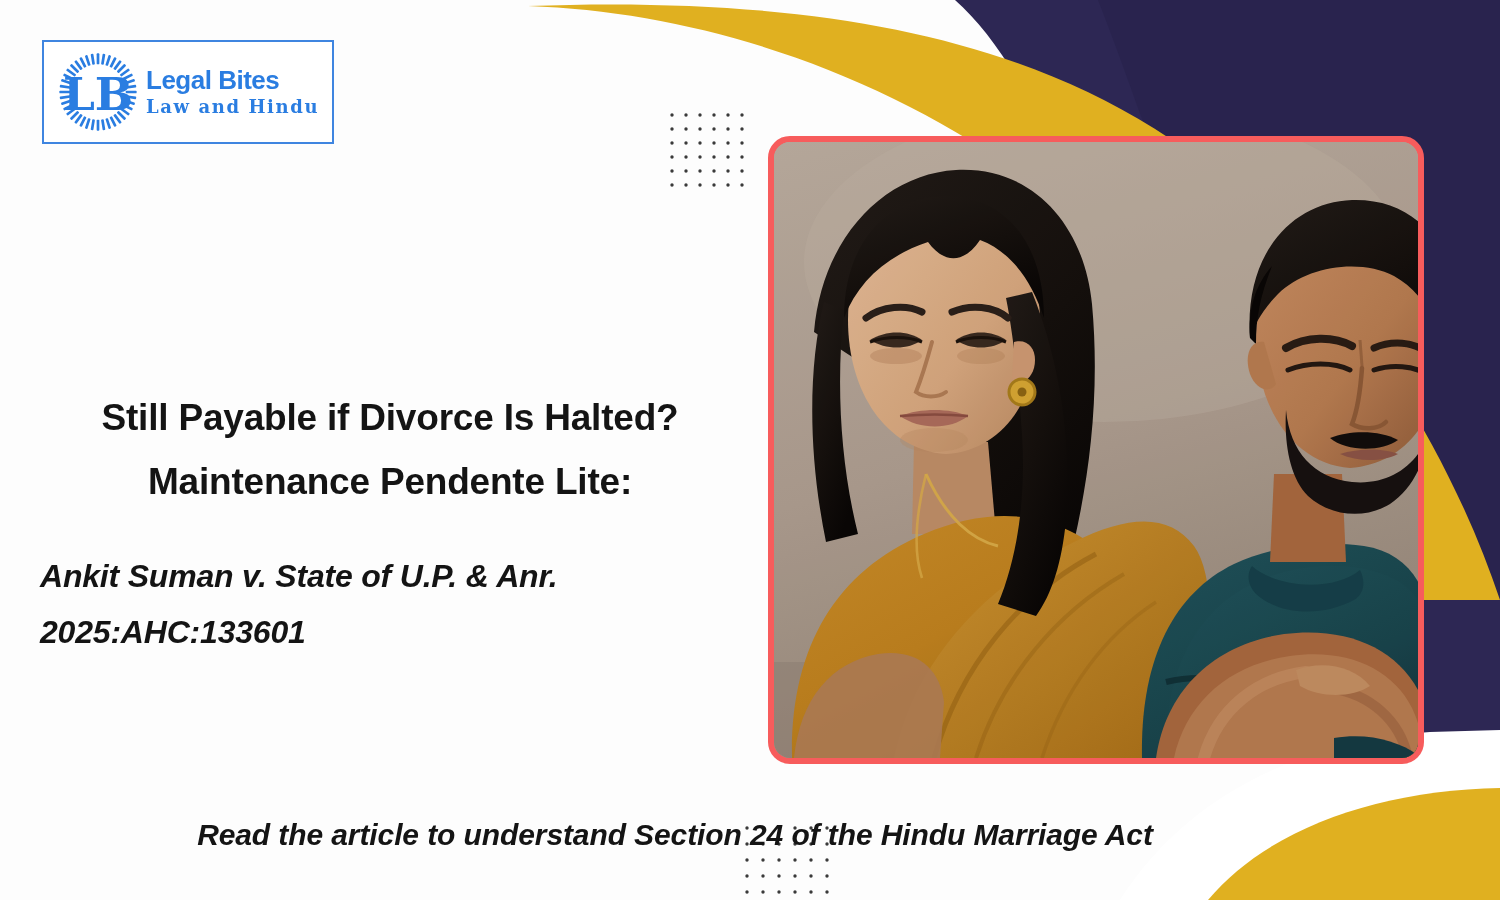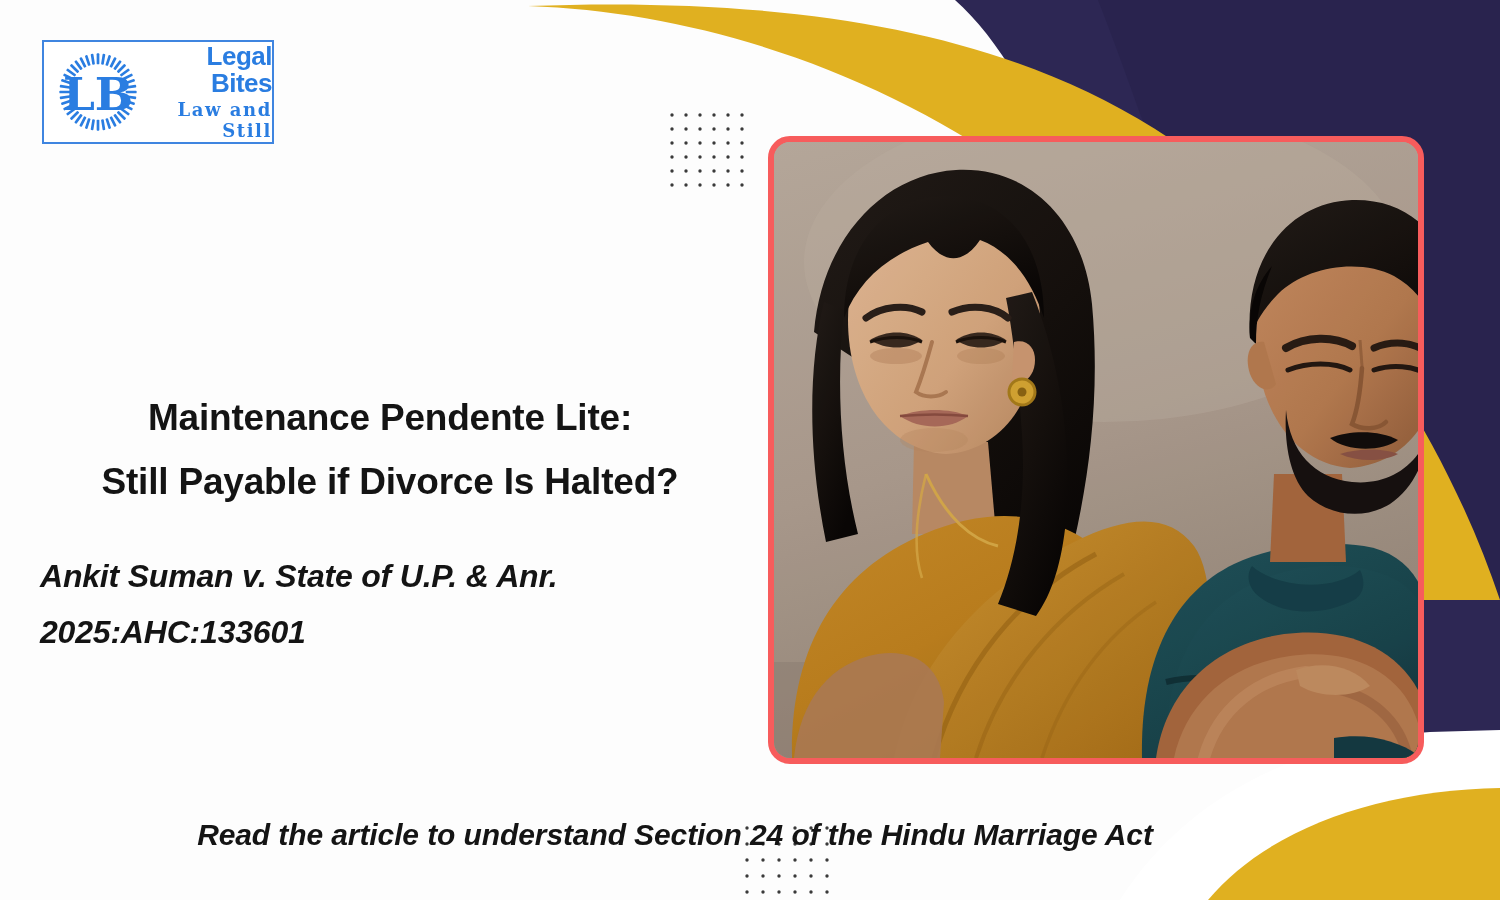--- a/index.html
+++ b/index.html
@@ -23,28 +23,27 @@
     width: 1500px;
     height: 900px;
     pointer-events: none;
   }
 
   
   .logo-box {
     position: absolute;
     left: 42px;
     top: 40px;
-    width: 232px;
+    width: 292px;
     height: 104px;
     border: 2px solid #3f85e0;
     background: #ffffff;
     display: flex;
     align-items: center;
     box-sizing: border-box;
-    text-align: right;
   }
   .logo-mark {
     width: 84px;
     height: 84px;
     margin-left: 12px;
     flex: none;
   }
   .logo-text {
     margin-left: 6px;
     display: flex;
@@ -278,27 +277,27 @@
           <use href="#ticks" transform="rotate(324)"></use>
           <use href="#ticks" transform="rotate(333)"></use>
           <use href="#ticks" transform="rotate(342)"></use>
           <use href="#ticks" transform="rotate(351)"></use>
         </g>
       </g>
       <text x="50" y="72" text-anchor="middle" fill="#2a7de1" font-family="DejaVu Serif, serif" font-size="54" font-weight="bold">LB</text>
     </svg>
     <div class="logo-text">
       <div class="logo-title">Legal Bites</div>
-      <div class="logo-sub">Law and Still</div>
+      <div class="logo-sub">Law and Hindu</div>
     </div>
   </div>
 
   <div class="headline">
+    <div class="headline-line">Still Payable if Divorce Is Halted?</div>
     <div class="headline-line">Maintenance Pendente Lite:</div>
-    <div class="headline-line">Still Payable if Divorce Is Halted?</div>
   </div>
 
   <div class="citation">
     <div class="citation-line">Ankit Suman v. State of U.P. &amp; Anr.</div>
     <div class="citation-line">2025:AHC:133601</div>
   </div>
 
   <div class="footer-note">Read the article to understand Section 24 of the Hindu Marriage Act</div>
 
   <div class="photo-card">

